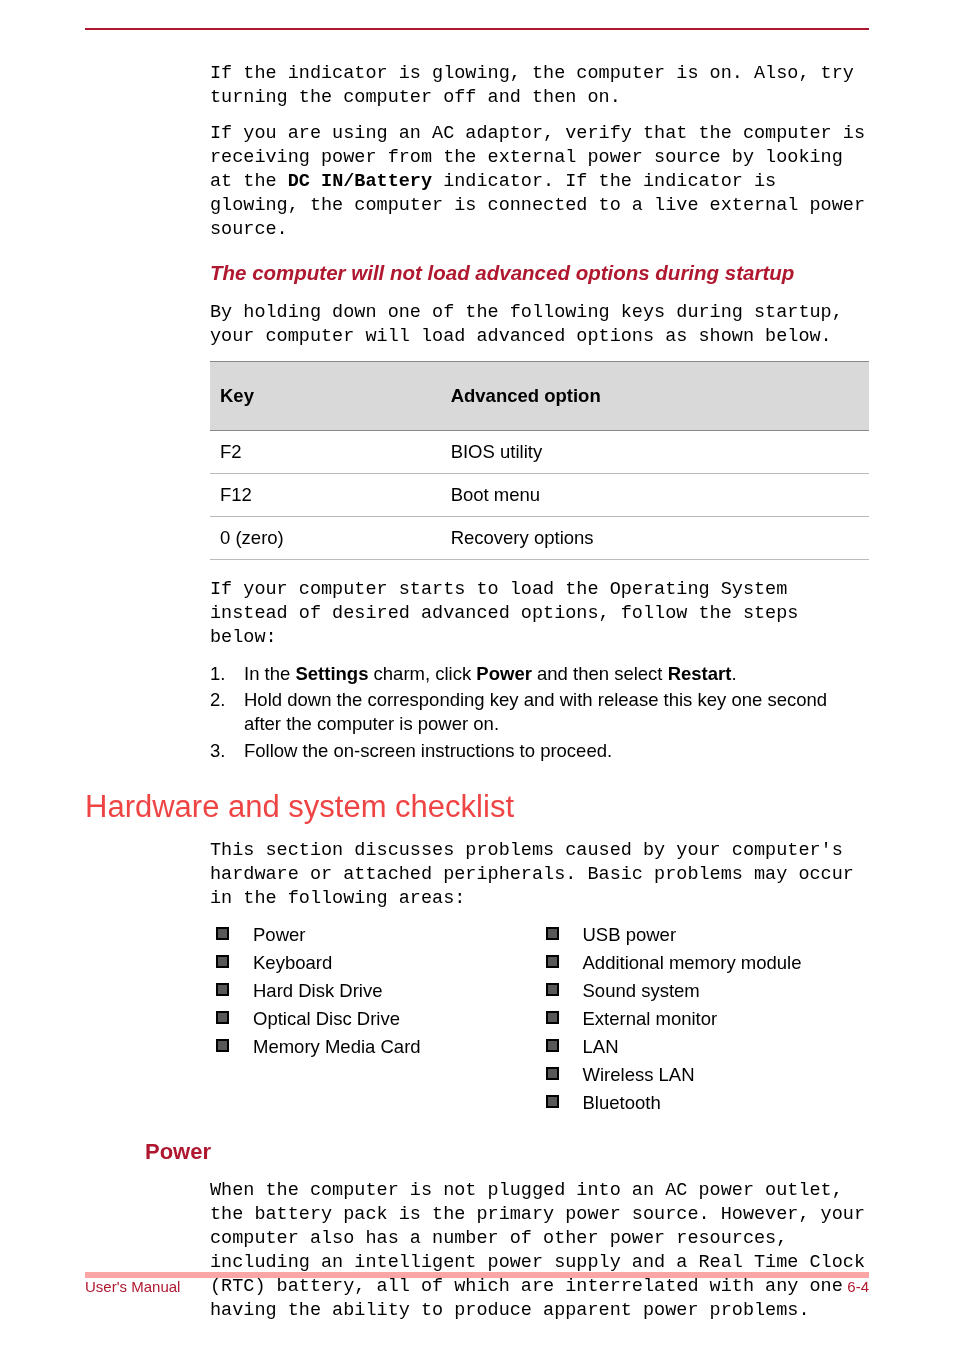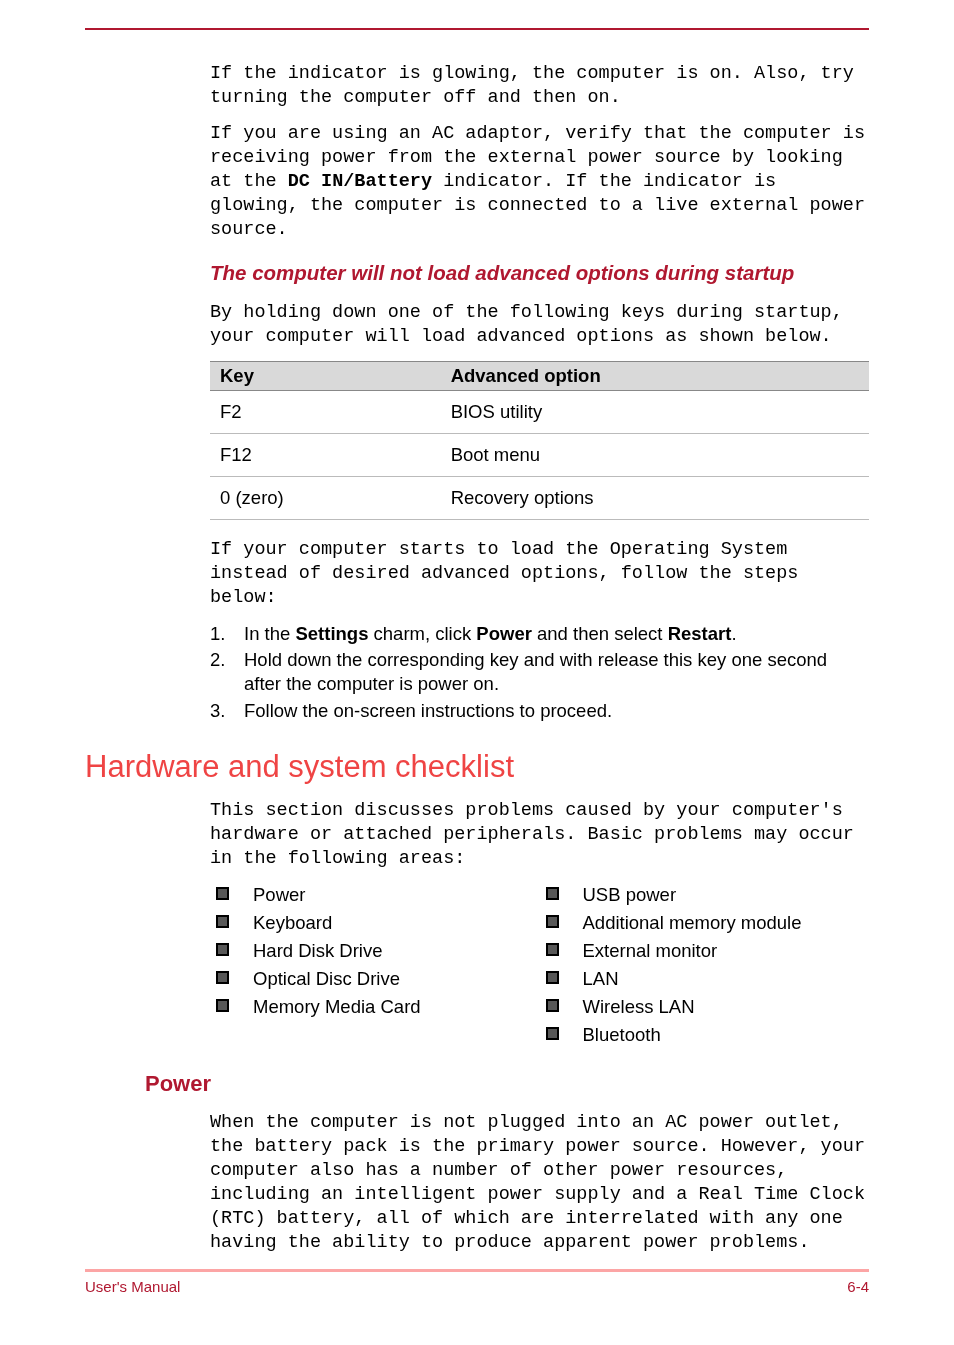--- a/index.html
+++ b/index.html
@@ -39,21 +39,21 @@
     width: 100%;
     border-collapse: collapse;
     margin-bottom: 18px;
     font-size: 18.5px;
   }
   .key-table th {
     text-align: left;
     background: #d9d9d9;
     border-top: 1px solid #888;
     border-bottom: 1px solid #888;
-    padding: 2px 10px;
+    padding: 22px 10px;
     font-weight: bold;
   }
   .key-table td {
     border-bottom: 1px solid #bbb;
     padding: 9px 10px;
   }
   .key-table .col-key { width: 35%; }
   .ol {
     margin-bottom: 14px;
   }
@@ -102,22 +102,21 @@
     font-size: 22px;
     margin-left: 60px;
     margin-top: 18px;
     margin-bottom: 14px;
   }
   .footer {
     position: absolute;
     left: 85px;
     right: 85px;
     bottom: 50px;
-    border-top: 3px solid #fca5a5;
-    padding-top: 6px;
+    border-top: 6px solid #fca5a5;
     display: flex;
     justify-content: space-between;
     color: #b01830;
     font-size: 15px;
   }
   b { font-weight: bold; }
 </style>
 </head>
 <body>
 
@@ -209,20 +208,24 @@
         <div class="bl-item">
             <span class="bl-sq"></span>
             <span>USB power</span>
           </div>
         <div class="bl-item">
             <span class="bl-sq"></span>
             <span>Additional memory module</span>
           </div>
         <div class="bl-item">
             <span class="bl-sq"></span>
+            <span>Sound system</span>
+          </div>
+        <div class="bl-item">
+            <span class="bl-sq"></span>
             <span>External monitor</span>
           </div>
         <div class="bl-item">
             <span class="bl-sq"></span>
             <span>LAN</span>
           </div>
         <div class="bl-item">
             <span class="bl-sq"></span>
             <span>Wireless LAN</span>
           </div>

